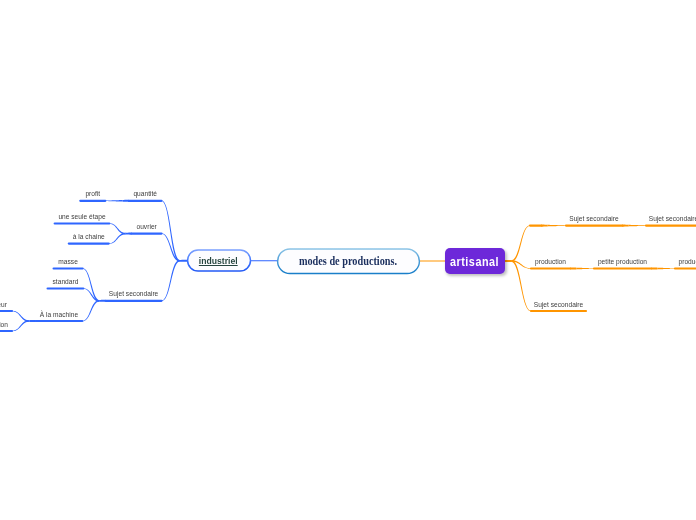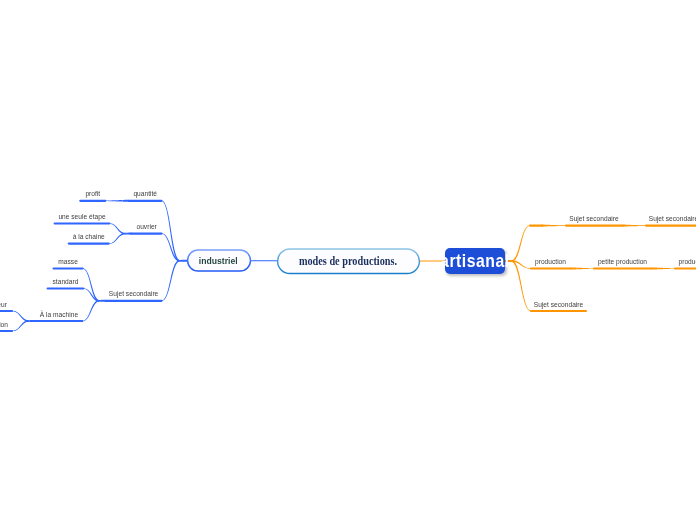--- a/index.html
+++ b/index.html
@@ -10,25 +10,25 @@
   svg#links{position:absolute;left:0;top:0;width:696px;height:520px;}
   .lbl{position:absolute;white-space:nowrap;color:#3d3d3d;font-size:6.6px;line-height:1;
        letter-spacing:0.02px;-webkit-font-smoothing:antialiased;
        filter:opacity(100%);}
   .node-root{position:absolute;box-sizing:border-box;display:flex;align-items:center;
       justify-content:center;background:transparent;border:none;border-radius:14px;
       color:#1b2f5e;font-weight:bold;font-size:11.5px;font-family:Liberation Serif, serif;}
   .node-root>span{transform:scaleX(0.893);}
   .node-l1{position:absolute;box-sizing:border-box;display:flex;align-items:center;
       justify-content:center;background:transparent;border:none;border-radius:12px;
-      color:#26453f;font-weight:bold;font-size:9px;}
+      color:#26453f;font-weight:bold;font-size:9px;text-decoration:underline;}
   .node-l1>span{transform:scaleX(0.958);}
   .node-l1b{position:absolute;box-sizing:border-box;display:flex;align-items:center;
-      justify-content:center;background:#1d4ed8;border-radius:5px;
-      color:#ffffff;font-weight:bold;font-size:19px;
+      justify-content:center;background:#6d28d9;border-radius:5px;
+      color:#ffffff;font-weight:bold;font-size:13px;
       box-shadow:1.5px 2px 3px rgba(0,0,0,0.25);}
   .node-l1b>span{transform:scaleX(0.83);letter-spacing:0.62px;}
   .node-root>span,.node-l1>span,.node-l1b>span{
       display:block;filter:opacity(100%);
       -webkit-font-smoothing:antialiased;}
 </style>
 </head>
 <body>
 
 <div id="stage">

